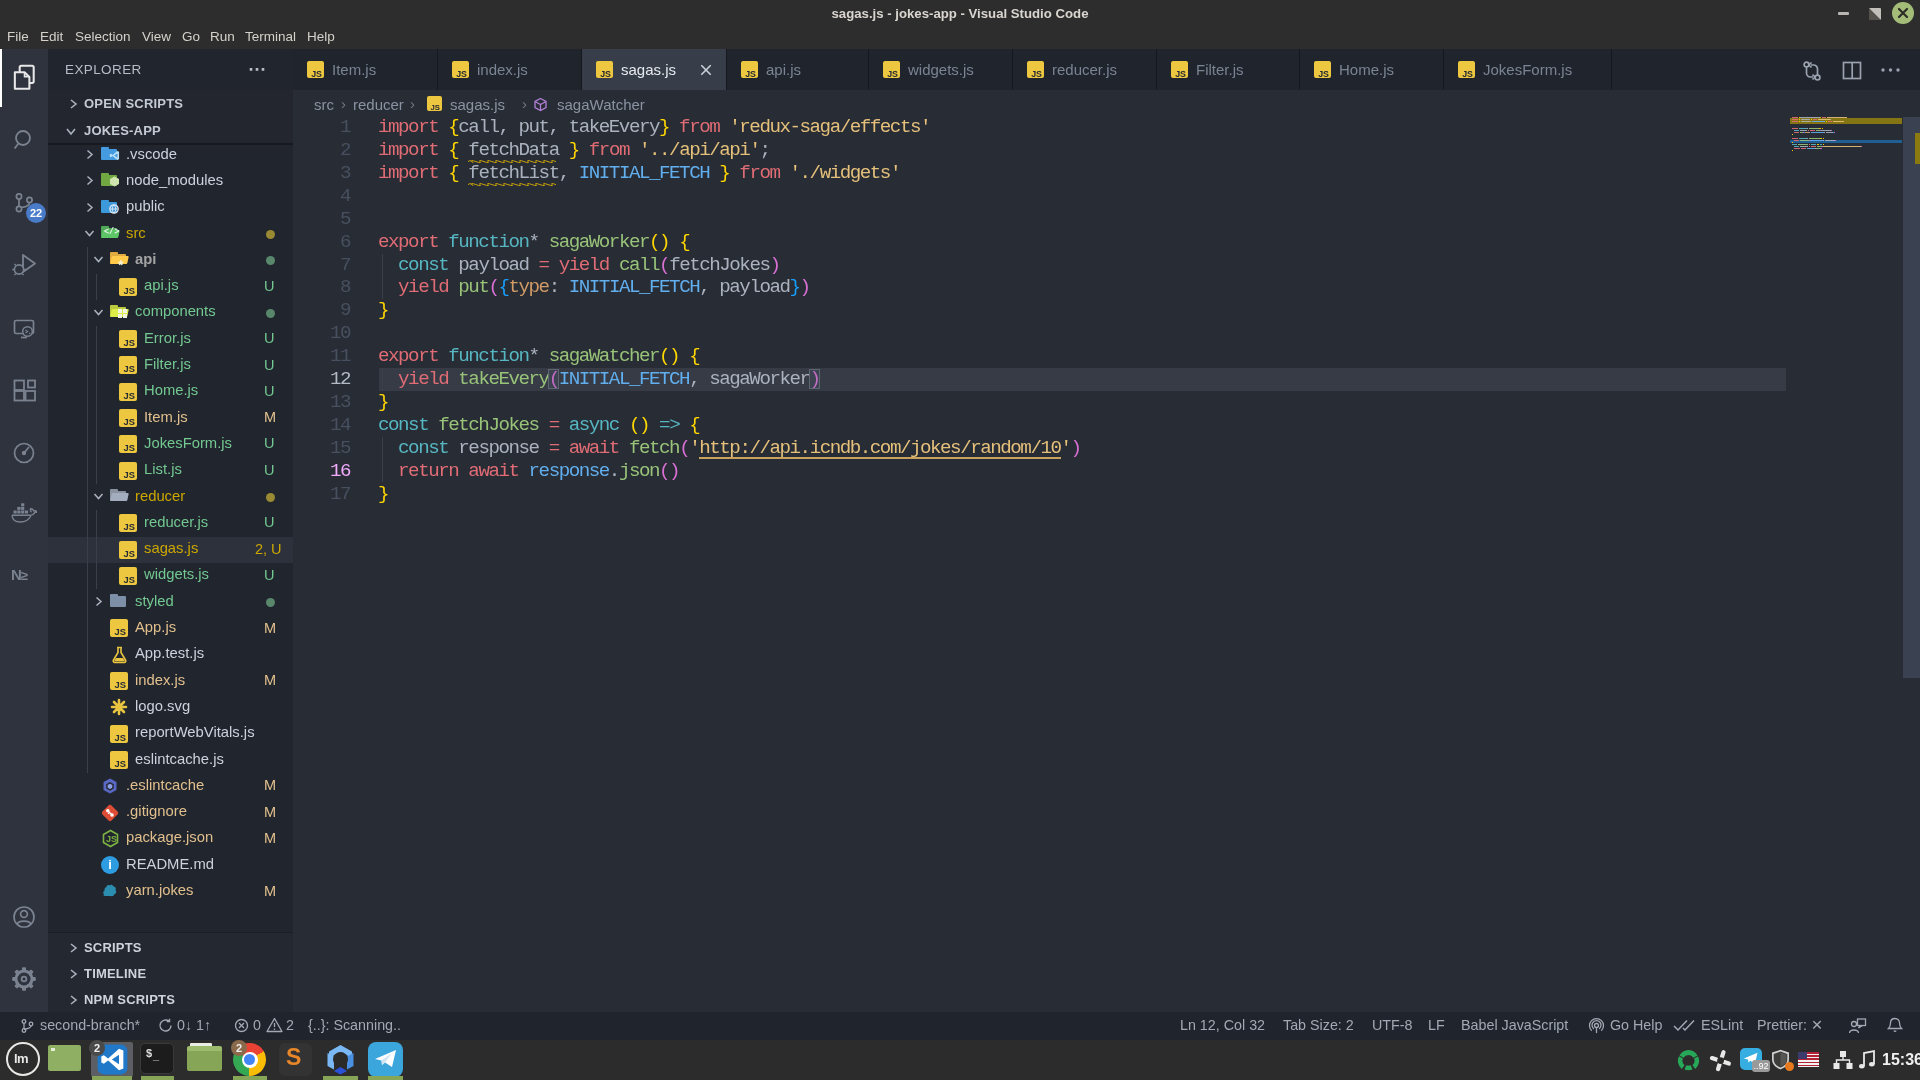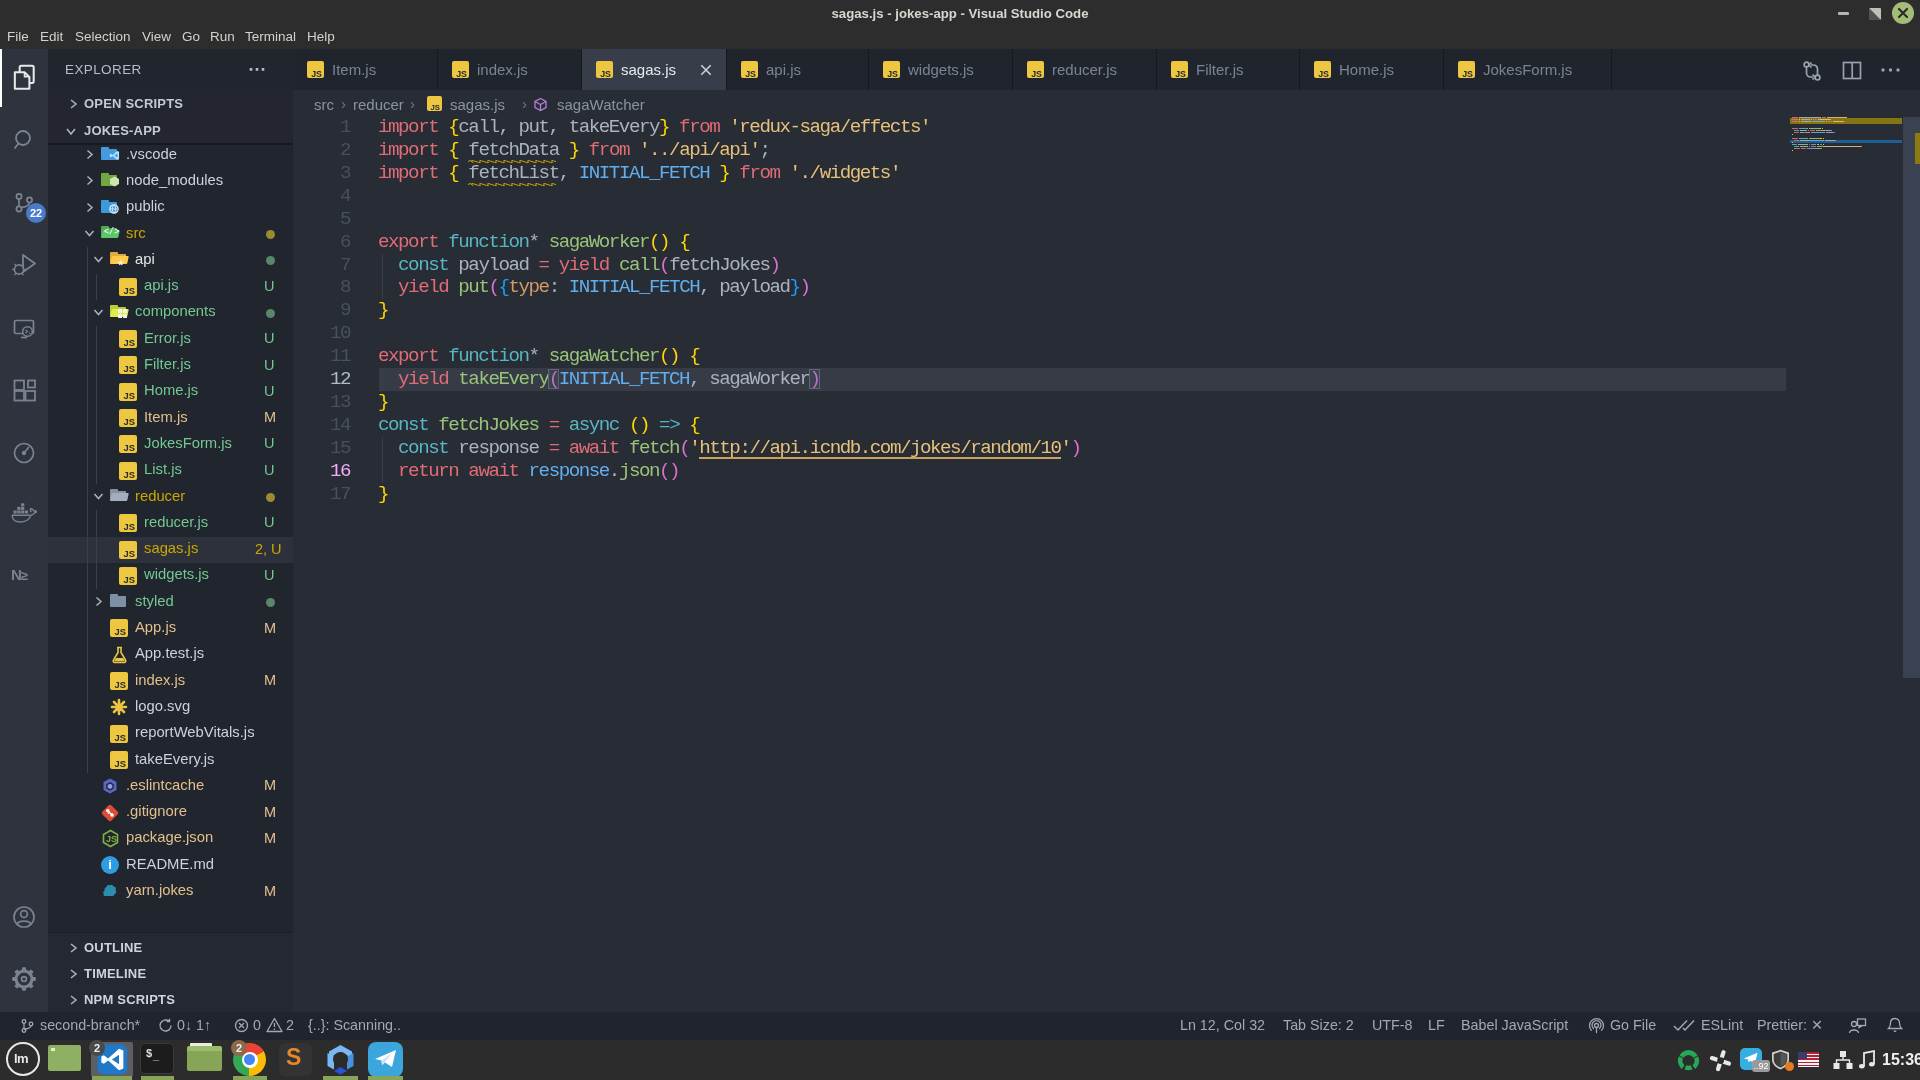--- a/index.html
+++ b/index.html
@@ -150,21 +150,21 @@
 <div class="abs" style="left:266px;top:230.05px;width:9px;height:9px;border-radius:50%;background:#9a8a33"></div>
 <div class="abs" style="left:126px;top:224.55px;font-size:14.8px;color:#cca700;font-weight:400;white-space:pre;">src</div>
 <svg class="abs" style="left:92px;top:253.2px" width="13" height="13" viewBox="0 0 13 13">
     <path d="M2.5 4 L6.5 8.5 L10.5 4" stroke="#aab2bd" stroke-width="1.5" fill="none"></path>
   </svg>
 <div class="abs" style="left:110px;top:252.2px;width:8px;height:3px;background:#e0ab3e;border-radius:1px 1px 0 0"></div>
 <div class="abs" style="left:110px;top:254.2px;width:16px;height:10px;background:#e0ab3e;border-radius:1px;"></div>
 <div class="abs" style="left:111px;top:256.2px;width:16.5px;height:8px;background:#e0ab3e;filter:brightness(1.18);transform:skewX(-12deg);border-radius:1px"></div>
 <div class="abs" style="left:118px;top:252.2px;color:#f7f3e0;font-size:10px;font-weight:700">⁎</div>
 <div class="abs" style="left:266px;top:256.34999999999997px;width:9px;height:9px;border-radius:50%;background:#58876c"></div>
-<div class="abs" style="left:135px;top:250.84999999999997px;font-size:14.8px;color:#e5e5e5;font-weight:400;white-space:pre;">api</div>
+<div class="abs" style="left:135px;top:250.84999999999997px;font-size:14.8px;color:#a3a3a3;font-weight:700;white-space:pre;">api</div>
 <div class="abs" style="left:119px;top:277.5px;width:18px;height:18px;background:#edc73f;border-radius:2px;color:#252a33;font-size:9.36px;font-weight:700;text-align:right;line-height:27.900000000000002px;padding-right:2px">JS</div>
 <div class="abs" style="left:264px;top:277.65px;font-size:14.5px;color:#73c991;font-weight:400;white-space:pre;">U</div>
 <div class="abs" style="left:144px;top:277.15px;font-size:14.8px;color:#73c991;font-weight:400;white-space:pre;">api.js</div>
 <svg class="abs" style="left:92px;top:305.8px" width="13" height="13" viewBox="0 0 13 13">
     <path d="M2.5 4 L6.5 8.5 L10.5 4" stroke="#aab2bd" stroke-width="1.5" fill="none"></path>
   </svg>
 <div class="abs" style="left:110px;top:304.8px;width:8px;height:3px;background:#bcca3e;border-radius:1px 1px 0 0"></div>
 <div class="abs" style="left:110px;top:306.8px;width:16px;height:10px;background:#bcca3e;border-radius:1px;"></div>
 <div class="abs" style="left:111px;top:308.8px;width:16.5px;height:8px;background:#bcca3e;filter:brightness(1.18);transform:skewX(-12deg);border-radius:1px"></div>
 <svg class="abs" style="left:118px;top:308.8px" width="9" height="9" viewBox="0 0 9 9">
@@ -232,21 +232,21 @@
 <div class="abs" style="left:135px;top:671.65px;font-size:14.8px;color:#e2c08d;font-weight:400;white-space:pre;">index.js</div>
 <svg class="abs" style="left:110px;top:698.3000000000001px" width="18" height="18" viewBox="0 0 18 18">
     <g stroke="#e8c441" stroke-width="2.6" stroke-linecap="round">
       <path d="M9 2 V16 M2 9 H16 M4 4 L14 14 M14 4 L4 14"></path>
     </g>
   </svg>
 <div class="abs" style="left:135px;top:697.95px;font-size:14.8px;color:#ccd2dc;font-weight:400;white-space:pre;">logo.svg</div>
 <div class="abs" style="left:110px;top:724.6px;width:18px;height:18px;background:#edc73f;border-radius:2px;color:#252a33;font-size:9.36px;font-weight:700;text-align:right;line-height:27.900000000000002px;padding-right:2px">JS</div>
 <div class="abs" style="left:135px;top:724.25px;font-size:14.8px;color:#ccd2dc;font-weight:400;white-space:pre;">reportWebVitals.js</div>
 <div class="abs" style="left:110px;top:750.9px;width:18px;height:18px;background:#edc73f;border-radius:2px;color:#252a33;font-size:9.36px;font-weight:700;text-align:right;line-height:27.900000000000002px;padding-right:2px">JS</div>
-<div class="abs" style="left:135px;top:750.55px;font-size:14.8px;color:#ccd2dc;font-weight:400;white-space:pre;">takeEvery.js</div>
+<div class="abs" style="left:135px;top:750.55px;font-size:14.8px;color:#ccd2dc;font-weight:400;white-space:pre;">eslintcache.js</div>
 <svg class="abs" style="left:101px;top:777.2px" width="18" height="18" viewBox="0 0 18 18">
     <path d="M9 1.5 L15.5 5 V13 L9 16.5 L2.5 13 V5 Z" fill="#5968c4"></path>
     <path d="M9 5 L12.8 7.2 V11.6 L9 13.8 L5.2 11.6 V7.2 Z" fill="#262a33"></path>
     <path d="M9 6.8 L11.3 8.1 V10.7 L9 12 L6.7 10.7 V8.1 Z" fill="#8fa0e8"></path>
   </svg>
 <div class="abs" style="left:264px;top:777.35px;font-size:14.5px;color:#e2c08d;font-weight:400;white-space:pre;">M</div>
 <div class="abs" style="left:126px;top:776.85px;font-size:14.8px;color:#e2c08d;font-weight:400;white-space:pre;">.eslintcache</div>
 <svg class="abs" style="left:101px;top:803.5px" width="18" height="18" viewBox="0 0 18 18">
     <rect x="2.6" y="2.6" width="12.8" height="12.8" rx="2.5" transform="rotate(45 9 9)" fill="#dd4c35"></rect>
     <g stroke="#fff" stroke-width="1.1" fill="#fff">
@@ -269,21 +269,21 @@
 <svg class="abs" style="left:101px;top:882.4px" width="18" height="18" viewBox="0 0 18 18">
     <path d="M4 14 c-1.5 0 -2 -1 -1 -2 c-1.5 -1 -1 -2.5 0.5 -3 c-0.5 -2 0.5 -3.5 2 -4 c0 -1.5 1.5 -2.5 3 -1.5 c1 -1.5 3.5 -1 4 1 c2 0 3 2 2 3.5 c1.5 1.5 0.5 4 -1.5 4.5 c0 1.5 -1.5 2 -3 1.5 z" fill="#2b8db0"></path>
   </svg>
 <div class="abs" style="left:264px;top:882.55px;font-size:14.5px;color:#e2c08d;font-weight:400;white-space:pre;">M</div>
 <div class="abs" style="left:126px;top:882.05px;font-size:14.8px;color:#e2c08d;font-weight:400;white-space:pre;">yarn.jokes</div>
 <div class="abs" style="left:48px;top:933px;width:245px;height:79px;background:#242831"></div>
 <div class="abs" style="left:48px;top:932px;width:245px;height:1px;background:#1b1e24"></div>
 <svg class="abs" style="left:66px;top:941px" width="14" height="14" viewBox="0 0 14 14">
     <path d="M5 3 L10 7 L5 11" stroke="#aab2bd" stroke-width="1.6" fill="none"></path>
   </svg>
-<div class="abs" style="left:84px;top:940px;font-size:13px;color:#ced3db;font-weight:700;white-space:pre;letter-spacing:0.2px">OUTLINE</div>
+<div class="abs" style="left:84px;top:940px;font-size:13px;color:#ced3db;font-weight:700;white-space:pre;letter-spacing:0.2px">SCRIPTS</div>
 <svg class="abs" style="left:66px;top:967px" width="14" height="14" viewBox="0 0 14 14">
     <path d="M5 3 L10 7 L5 11" stroke="#aab2bd" stroke-width="1.6" fill="none"></path>
   </svg>
 <div class="abs" style="left:84px;top:966px;font-size:13px;color:#ced3db;font-weight:700;white-space:pre;letter-spacing:0.2px">TIMELINE</div>
 <svg class="abs" style="left:66px;top:993px" width="14" height="14" viewBox="0 0 14 14">
     <path d="M5 3 L10 7 L5 11" stroke="#aab2bd" stroke-width="1.6" fill="none"></path>
   </svg>
 <div class="abs" style="left:84px;top:992px;font-size:13px;color:#ced3db;font-weight:700;white-space:pre;letter-spacing:0.2px">NPM SCRIPTS</div>
 <div class="abs" style="left:293px;top:49px;width:1627px;height:41px;background:#20242c"></div>
 <div class="abs" style="left:293px;top:49px;width:145px;height:41px;background:#20242c"></div>
@@ -523,21 +523,21 @@
 <div class="abs" style="left:1283px;top:1017px;font-size:14.3px;color:#a2a9b4;font-weight:400;white-space:pre;">Tab Size: 2</div>
 <div class="abs" style="left:1372px;top:1017px;font-size:14.3px;color:#a2a9b4;font-weight:400;white-space:pre;">UTF-8</div>
 <div class="abs" style="left:1428px;top:1017px;font-size:14.3px;color:#a2a9b4;font-weight:400;white-space:pre;">LF</div>
 <div class="abs" style="left:1461px;top:1017px;font-size:14.3px;color:#a2a9b4;font-weight:400;white-space:pre;">Babel JavaScript</div>
 <svg class="abs" style="left:1588px;top:1017px" width="17" height="17" viewBox="0 0 17 17">
     <g stroke="#a2a9b4" stroke-width="1.3" fill="none">
       <circle cx="8.5" cy="8.5" r="2"></circle>
       <path d="M8.5 10.5 V15.5 M5.5 11.5 a4.5 4.5 0 1 1 6 0 M3.4 13.4 a7 7 0 1 1 10.2 0" stroke-linecap="round"></path>
     </g>
   </svg>
-<div class="abs" style="left:1610px;top:1017px;font-size:14.3px;color:#a2a9b4;font-weight:400;white-space:pre;">Go File</div>
+<div class="abs" style="left:1610px;top:1017px;font-size:14.3px;color:#a2a9b4;font-weight:400;white-space:pre;">Go Help</div>
 <svg class="abs" style="left:1673px;top:1019px" width="24" height="13" viewBox="0 0 24 13">
     <g stroke="#a2a9b4" stroke-width="1.5" fill="none">
       <path d="M1 7 L5 11 L14 1.5"></path>
       <path d="M10 9 L12 11 L21 1.5"></path>
     </g>
   </svg>
 <div class="abs" style="left:1701px;top:1017px;font-size:14.3px;color:#a2a9b4;font-weight:400;white-space:pre;">ESLint</div>
 <div class="abs" style="left:1757px;top:1017px;font-size:14.3px;color:#a2a9b4;font-weight:400;white-space:pre;">Prettier: ✕</div>
 <svg class="abs" style="left:1848px;top:1017px" width="19" height="18" viewBox="0 0 19 18">
     <g stroke="#a2a9b4" stroke-width="1.3" fill="none">

